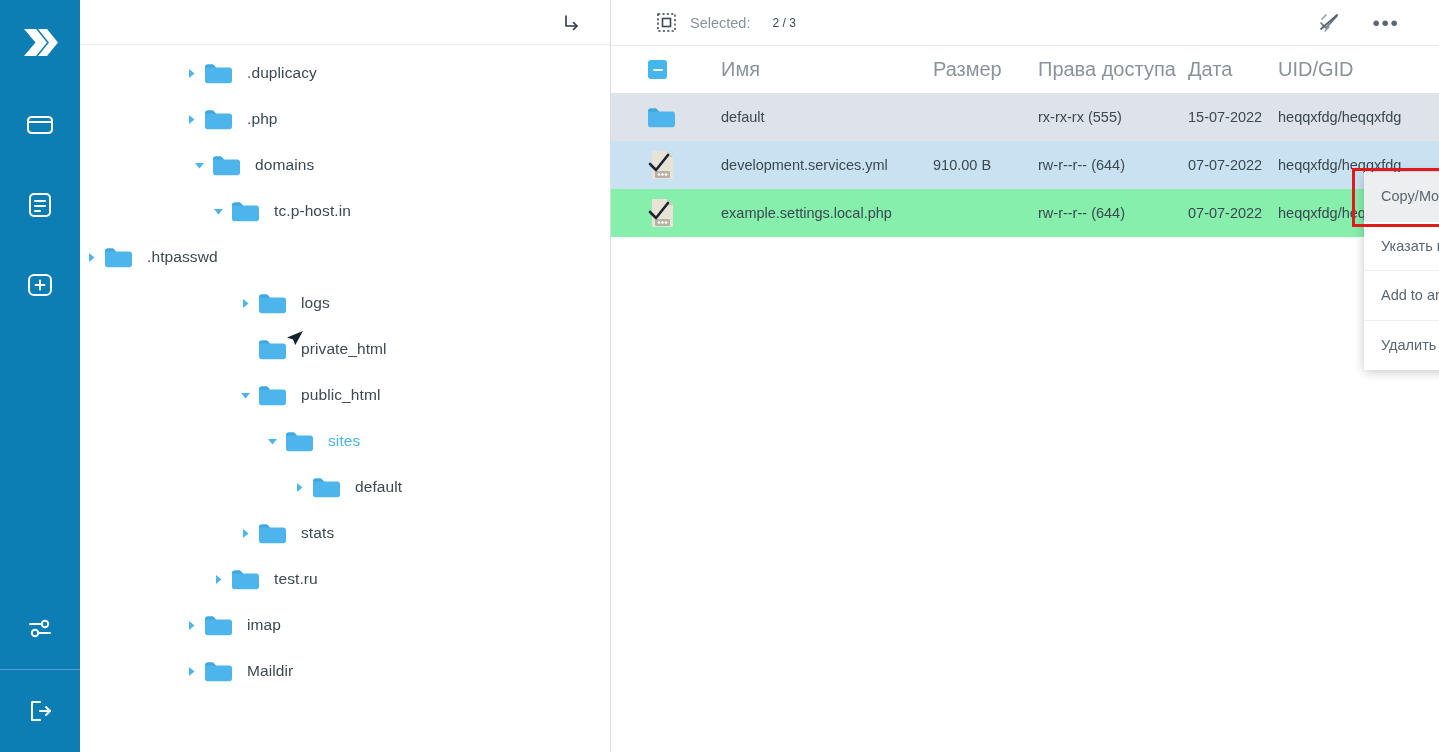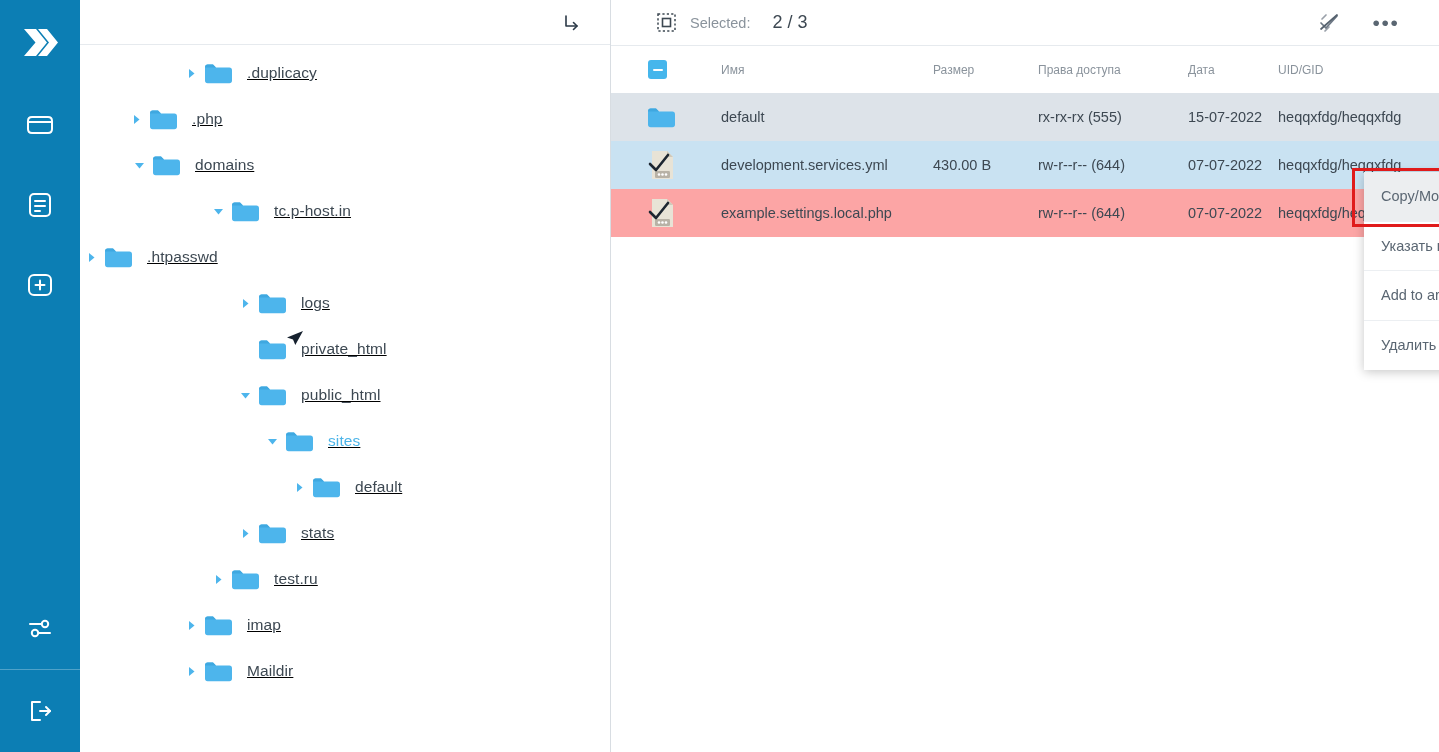--- a/index.html
+++ b/index.html
@@ -42,21 +42,20 @@
   }
   .tree-toolbar {
     height: 45px; flex: 0 0 45px;
     border-bottom: 1px solid #e6eaee;
     display: flex; align-items: center; justify-content: flex-end;
     padding-right: 22px;
   }
   .tree-body {
     flex: 1 1 auto; overflow: hidden; padding-top: 5px;
     position: relative;
-    text-decoration: underline;
   }
   .tree-row {
     height: 46px; display: flex; align-items: center;
     cursor: pointer; position: relative;
   }
   .tw { width: 22px; flex: 0 0 22px; display: flex; align-items: center; justify-content: center; }
   .tw svg { display: block; }
   .tfolder { width: 30px; flex: 0 0 30px; display: flex; align-items: center; margin-left: 3px;}
   .tlabel {
     margin-left: 12px; font-size: 15.5px; color: #3d4852; letter-spacing: .1px;
@@ -69,31 +68,31 @@
     flex: 1 1 auto; height: 752px; background: #fff;
     display: flex; flex-direction: column; position: relative;
   }
   .list-toolbar {
     height: 45px; flex: 0 0 45px;
     display: flex; align-items: center;
     padding: 0 36px 0 46px;
   }
   .sel-icon { width: 19px; height: 19px; flex: 0 0 19px; }
   .sel-label { margin-left: 14px; font-size: 14.5px; color: #8a939c; }
-  .sel-count { margin-left: 22px; font-size: 18px; color: #3d4852; }
+  .sel-count { margin-left: 22px; font-size: 12px; color: #3d4852; }
   .toolbar-spacer { flex: 1 1 auto; }
   .tb-btn { width: 34px; height: 34px; display: flex; align-items: center; justify-content: center; cursor: pointer; }
   .tb-btn.dots { margin-left: 22px; }
   .dots-glyph { color: #5a6672; font-size: 21px; line-height: 10px; letter-spacing: 1.6px; }
 
   .list-head {
     height: 48px; flex: 0 0 48px;
     border-top: 1px solid #e6eaee;
     display: flex; align-items: center;
-    font-size: 12px; color: #8a939c;
+    font-size: 20px; color: #8a939c;
     position: relative;
   }
   .cb-cell { width: 110px; flex: 0 0 110px; display: flex; align-items: center; padding-left: 37px; }
   .cb {
     width: 19px; height: 19px; border-radius: 3px; background: #45b6ec;
     display: flex; align-items: center; justify-content: center; cursor: pointer;
   }
   .cb i { display: block; width: 10px; height: 2px; background: #fff; border-radius: 1px; }
   .col-name { width: 212px; flex: 0 0 212px; }
   .col-size { width: 105px; flex: 0 0 105px; }
@@ -205,35 +204,35 @@
             </svg>
           </div>
           <div class="tfolder">
             <svg width="27" height="21" viewBox="0 0 27 21">
               <path d="M0 4.5 C0 2.6 1 1.6 2.6 1.6 L8 1.6 L11 4.6 L24.4 4.6 C26 4.6 27 5.6 27 7.4 L27 17.5 C27 19.2 26 20.2 24.4 20.2 L2.6 20.2 C1 20.2 0 19.2 0 17.5 Z" fill="#4db5ec"></path>
               <path d="M0 4.5 C0 2.6 1 1.6 2.6 1.6 L8 1.6 L11 4.6 L6 4.6 L0 4.6 Z" fill="#3fa8e0"></path>
             </svg>
           </div>
           <div class="tlabel">.duplicacy</div>
         </div>
-        <div class="tree-row" style="padding-left: 45px;">
+        <div class="tree-row" style="padding-left: 100px;">
           <div class="tw">
             <svg width="11" height="11" viewBox="0 0 11 11">
               <path d="M3 1 L3 10 L8.5 5.5 Z" fill="#4db5ec"></path>
             </svg>
           </div>
           <div class="tfolder">
             <svg width="27" height="21" viewBox="0 0 27 21">
               <path d="M0 4.5 C0 2.6 1 1.6 2.6 1.6 L8 1.6 L11 4.6 L24.4 4.6 C26 4.6 27 5.6 27 7.4 L27 17.5 C27 19.2 26 20.2 24.4 20.2 L2.6 20.2 C1 20.2 0 19.2 0 17.5 Z" fill="#4db5ec"></path>
               <path d="M0 4.5 C0 2.6 1 1.6 2.6 1.6 L8 1.6 L11 4.6 L6 4.6 L0 4.6 Z" fill="#3fa8e0"></path>
             </svg>
           </div>
           <div class="tlabel">.php</div>
         </div>
-        <div class="tree-row" style="padding-left: 48px;">
+        <div class="tree-row" style="padding-left: 108px;">
           <div class="tw">
             <svg width="11" height="11" viewBox="0 0 11 11">
               <path d="M1 3 L10 3 L5.5 8.5 Z" fill="#4db5ec"></path>
             </svg>
           </div>
           <div class="tfolder">
             <svg width="27" height="21" viewBox="0 0 27 21">
               <path d="M0 4.5 C0 2.6 1 1.6 2.6 1.6 L8 1.6 L11 4.6 L24.4 4.6 C26 4.6 27 5.6 27 7.4 L27 17.5 C27 19.2 26 20.2 24.4 20.2 L2.6 20.2 C1 20.2 0 19.2 0 17.5 Z" fill="#4db5ec"></path>
               <path d="M0 4.5 C0 2.6 1 1.6 2.6 1.6 L8 1.6 L11 4.6 L6 4.6 L0 4.6 Z" fill="#3fa8e0"></path>
             </svg>
@@ -457,26 +456,26 @@
               <path d="M4 2 L19 2 L25 8 L25 30 L4 30 Z" fill="#e8e3d6"></path>
               <path d="M19 2 L25 8 L19 8 Z" fill="#cfc9ba"></path>
               <rect x="7" y="22" width="15" height="7" rx="1.2" fill="#b8b2a6"></rect>
               <circle cx="11" cy="25.5" r="1.3" fill="#ffffff"></circle>
               <circle cx="14.5" cy="25.5" r="1.3" fill="#ffffff"></circle>
               <circle cx="18" cy="25.5" r="1.3" fill="#ffffff"></circle>
               <path d="M2 15 L8 21 L20 6" fill="none" stroke="#1d2630" stroke-width="2.6" stroke-linecap="round" stroke-linejoin="round"></path>
             </svg>
           </div>
           <div class="col-name">development.services.yml</div>
-          <div class="col-size">430.00 B</div>
+          <div class="col-size">910.00 B</div>
           <div class="col-perm">rw-r--r-- (644)</div>
           <div class="col-date">07-07-2022</div>
           <div class="col-uid">heqqxfdg/heqqxfdg</div>
         </div>
-        <div class="row" style="background: #fca5a5;">
+        <div class="row" style="background: #86efac;">
           <div class="icon-cell">
             <svg width="28" height="32" viewBox="0 0 28 32">
               <path d="M4 2 L19 2 L25 8 L25 30 L4 30 Z" fill="#e8e3d6"></path>
               <path d="M19 2 L25 8 L19 8 Z" fill="#cfc9ba"></path>
               <rect x="7" y="22" width="15" height="7" rx="1.2" fill="#b8b2a6"></rect>
               <circle cx="11" cy="25.5" r="1.3" fill="#ffffff"></circle>
               <circle cx="14.5" cy="25.5" r="1.3" fill="#ffffff"></circle>
               <circle cx="18" cy="25.5" r="1.3" fill="#ffffff"></circle>
               <path d="M2 15 L8 21 L20 6" fill="none" stroke="#1d2630" stroke-width="2.6" stroke-linecap="round" stroke-linejoin="round"></path>
             </svg>

